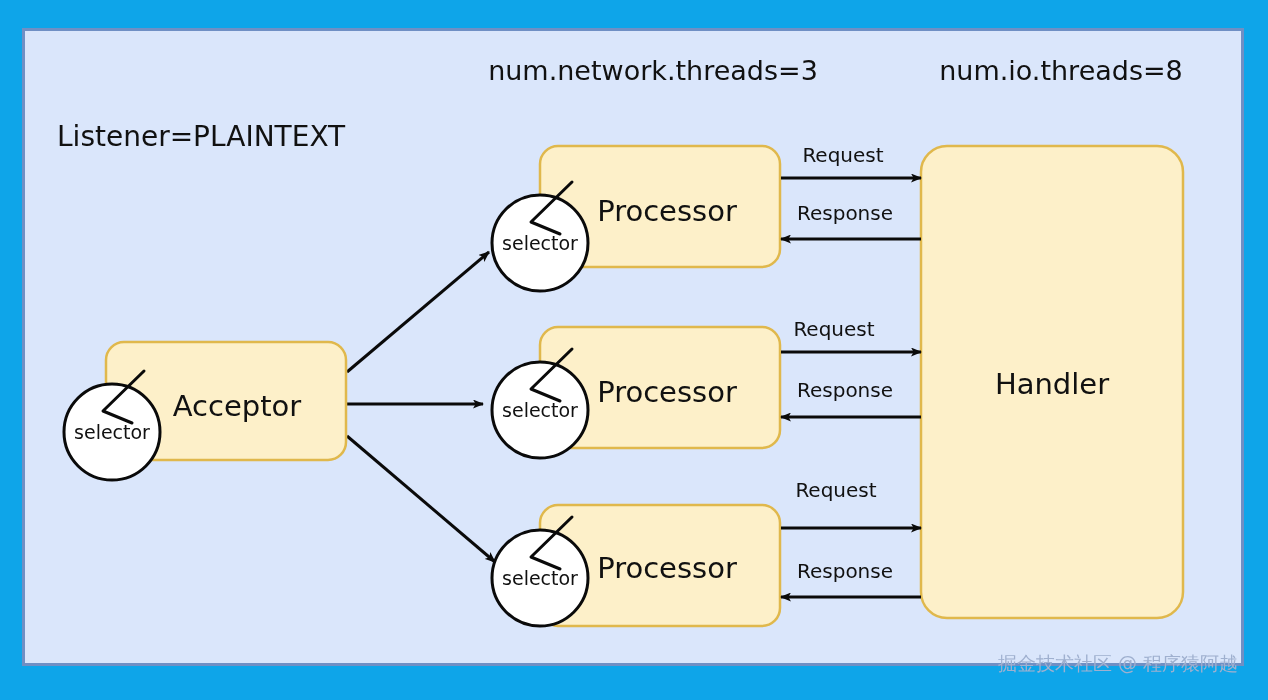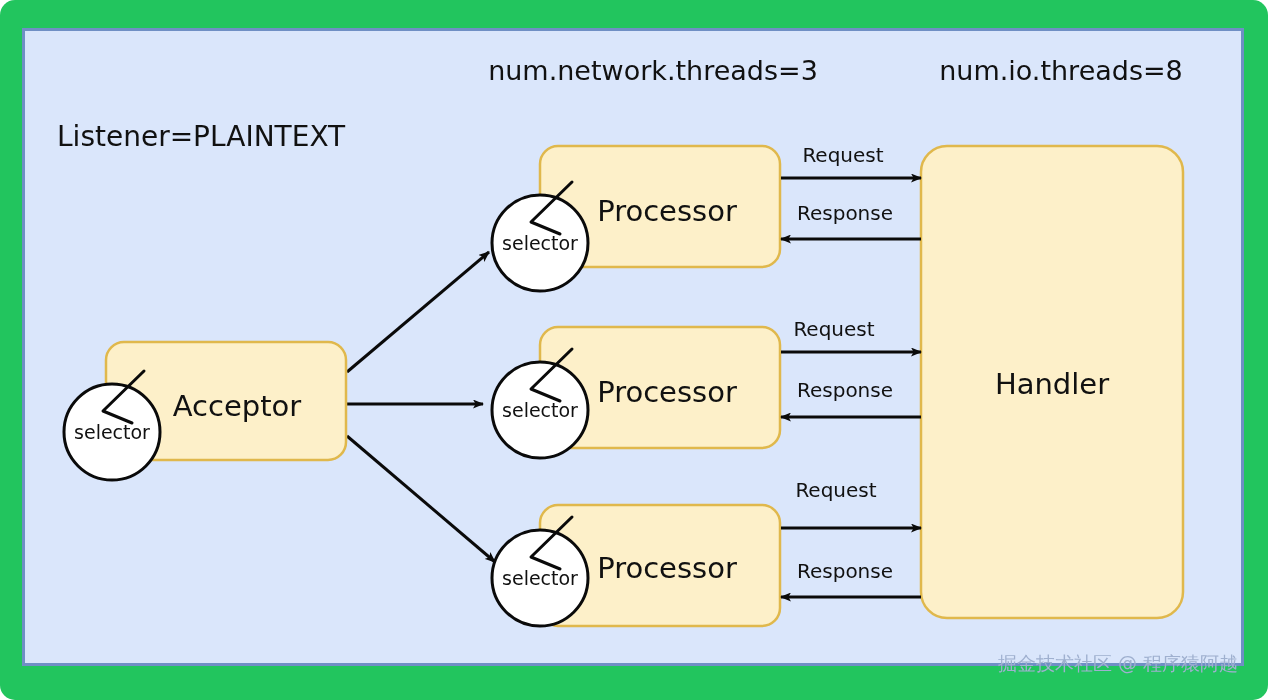--- a/index.html
+++ b/index.html
@@ -1,17 +1,17 @@
 <!DOCTYPE html>
 <html><head>
 <meta charset="utf-8">
 <style>
   html,body{margin:0;padding:0;background:#ffffff;}
   body{width:1268px;height:700px;overflow:hidden;font-family:"DejaVu Sans",sans-serif;}
-  #stage{position:relative;width:1268px;height:700px;background:#22c55e;border-radius:15px;}
+  #stage{position:relative;width:1268px;height:700px;background:#0ea5e9;}
   svg{display:block;}
   .panel-rect{fill:#dae6fb;stroke:#6f8fc4;stroke-width:3;}
   .box{fill:#fdf0c9;stroke:#e0b84c;stroke-width:2.5;}
   .circle{fill:#ffffff;stroke:#0a0a0a;stroke-width:3;}
   .tick{fill:none;stroke:#0a0a0a;stroke-width:3;stroke-linecap:round;stroke-linejoin:round;}
   .flow{fill:none;stroke:#0a0a0a;stroke-width:3;}
   .txt{fill:#111111;font-family:"DejaVu Sans",sans-serif;}
   .t-header{font-size:27px;}
   .t-listener{font-size:28px;}
   .t-box{font-size:29px;}

